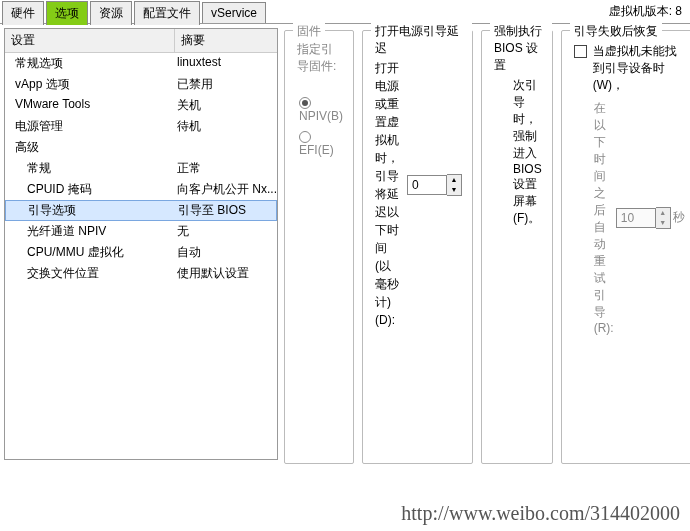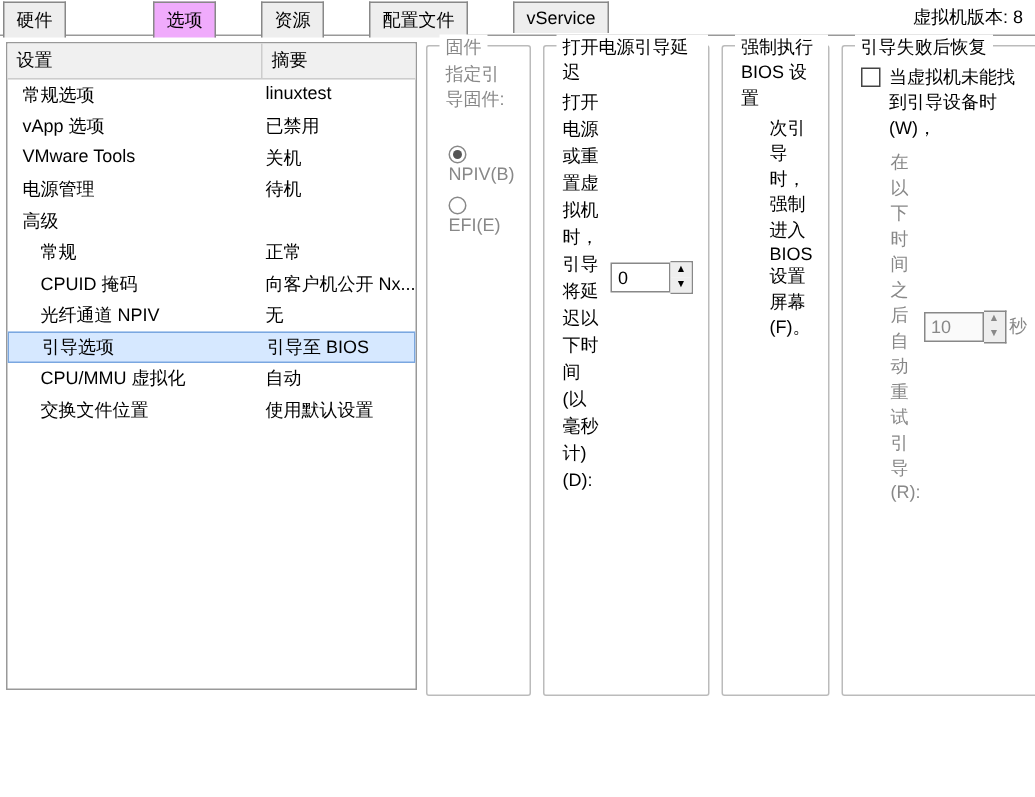--- a/index.html
+++ b/index.html
@@ -1,20 +1,20 @@
 <!DOCTYPE html>
 <html><head>
 <meta charset="utf-8">
 <style>
 * { box-sizing: border-box; margin: 0; padding: 0; }
 body { font-family: "Microsoft YaHei", SimSun, sans-serif; font-size: 12px; background: #fff; color: #000; width: 690px; height: 531px; overflow: hidden; }
 .topbar { display: flex; align-items: center; height: 24px; border-bottom: 1px solid #999; }
-.tabs { display: flex; align-items: flex-start; height: 100%; padding-left: 2px; gap: 28px; }
+.tabs { display: flex; align-items: center; height: 100%; padding-left: 2px; }
 .tab { padding: 3px 8px; border: 1px solid #888; border-bottom: none; background: #fff; margin-right: 2px; cursor: pointer; position: relative; top: 1px; }
-.tab.active { background: #f0abfc; z-index: 2; margin-left: 28px; }
+.tab.active { background: #84cc16; z-index: 2; }
 .tab.inactive { background: #eee; }
 .version { margin-left: auto; padding-right: 8px; }
 .main { display: flex; height: 440px; }
 .left { width: 320px; border: 1px solid #999; margin: 4px; display: flex; flex-direction: column; }
 .left-header { display: flex; background: #f0f0f0; border-bottom: 1px solid #ccc; }
 .lh-col1 { width: 170px; padding: 3px 6px; border-right: 1px solid #ccc; }
 .lh-col2 { flex: 1; padding: 3px 6px; }
 .left-rows { overflow-y: auto; }
 .row { display: flex; padding: 2px 0; cursor: pointer; }
 .row.selected { background: #d6e8ff; border: 1px solid #7aa7e0; padding: 1px 0; }
@@ -82,27 +82,27 @@
         </div>
         <div class="group-label">高级</div>
         <div class="row indent">
           <div class="c1">常规</div>
           <div class="c2">正常</div>
         </div>
         <div class="row indent">
           <div class="c1">CPUID 掩码</div>
           <div class="c2">向客户机公开 Nx...</div>
         </div>
+        <div class="row indent selected">
+          <div class="c1">引导选项</div>
+          <div class="c2">引导至 BIOS</div>
+        </div>
         <div class="row indent">
           <div class="c1">光纤通道 NPIV</div>
           <div class="c2">无</div>
-        </div>
-        <div class="row indent selected">
-          <div class="c1">引导选项</div>
-          <div class="c2">引导至 BIOS</div>
         </div>
         <div class="row indent">
           <div class="c1">CPU/MMU 虚拟化</div>
           <div class="c2">自动</div>
         </div>
         <div class="row indent">
           <div class="c1">交换文件位置</div>
           <div class="c2">使用默认设置</div>
         </div>
       </div>
@@ -161,13 +161,14 @@
           </div>
         </div>
         <span>秒</span>
       </div>
     </div>
 
   </div>
 </div>
 
 <div class="watermark">
+  <div class="wm-url">http://www.weibo.com/314402000</div>
 </div>
 
 </body></html>

